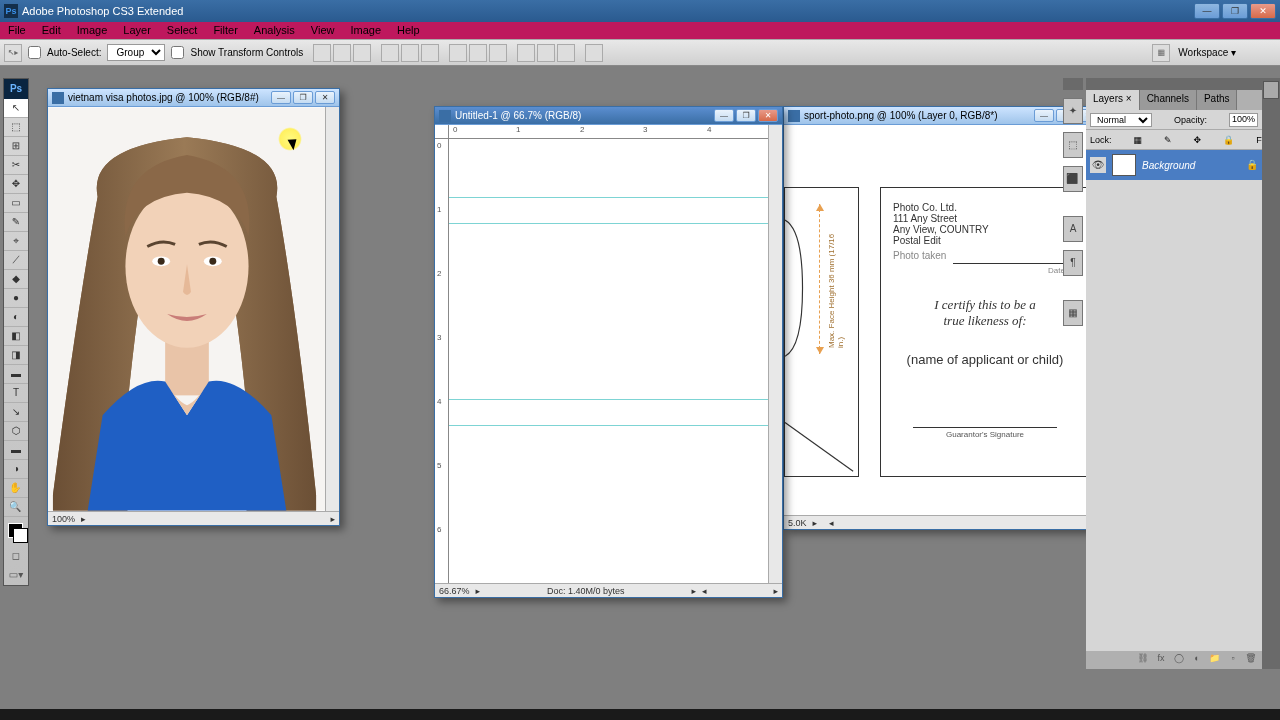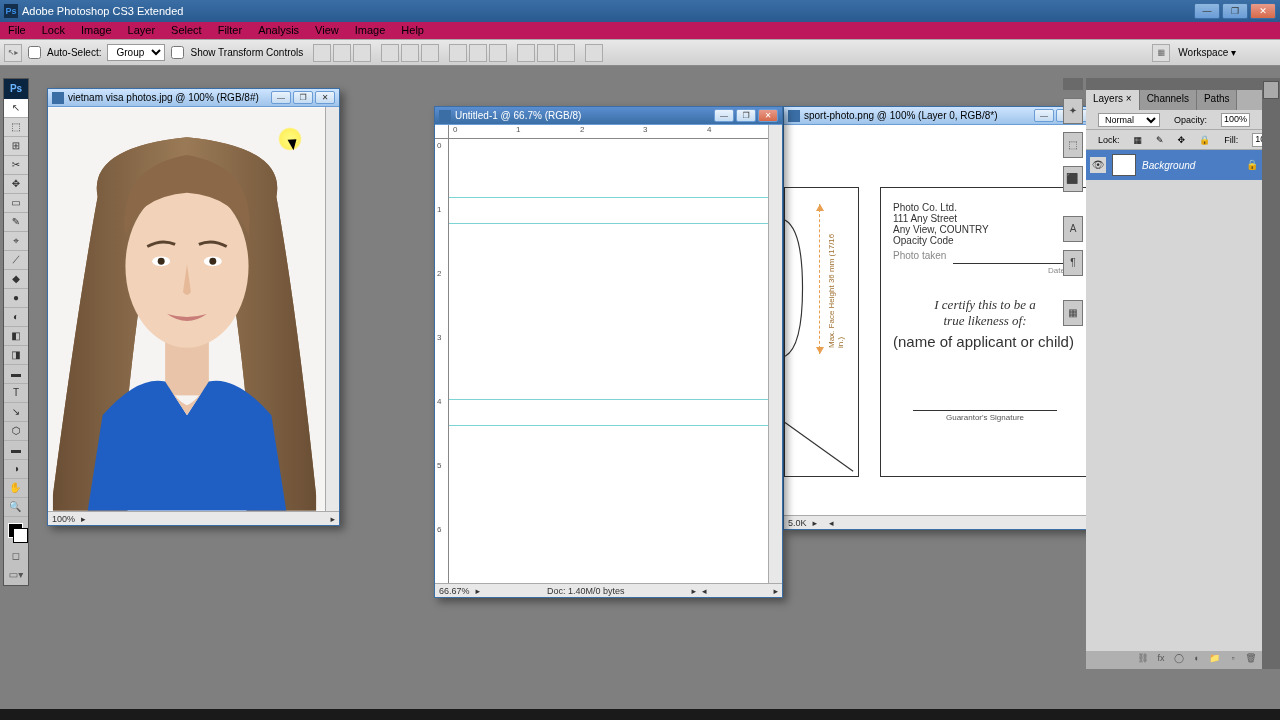--- a/index.html
+++ b/index.html
@@ -42,21 +42,21 @@
 .ruler-corner { position:absolute; top:0; left:0; width:14px; height:14px; background:#fff; border-right:1px solid #888; border-bottom:1px solid #888; }
 .canvas-area { position:absolute; top:14px; left:14px; right:0; bottom:0; background:#fff; }
 .guide-h { position:absolute; left:0; right:0; height:1px; background:#7dd4d4; }
 .photo-svg { width:100%; height:100%; display:block; }
 .dock { position:absolute; right:0; top:12px; width:18px; bottom:40px; background:#6a6a6a; }
 .dock .db { width:16px; height:18px; margin:3px auto; background:#aaa; border:1px solid #555; }
 .panels { position:absolute; right:18px; top:12px; width:176px; bottom:40px; display:flex; flex-direction:column; }
 .panels .tabs { height:20px; background:#b0b0b0; display:flex; font-size:10px; }
 .panels .tabs span { padding:3px 7px; background:#9a9a9a; border-right:1px solid #777; }
 .panels .tabs span.act { background:#d6d6d6; }
-.panels .row { height:20px; background:#d6d6d6; display:flex; align-items:center; font-size:9px; padding:0 12px; gap:14px; border-bottom:1px solid #aaa; }
+.panels .row { height:20px; background:#d6d6d6; display:flex; align-items:center; font-size:9px; padding:0 4px; gap:22px; border-bottom:1px solid #aaa; }
 .panels .row select,.panels .row .fld { font-size:9px; border:1px solid #999; background:#fff; padding:0 2px; height:14px; }
 .panels .layerlist { flex:1; background:#d6d6d6; }
 .panels .layer { height:30px; display:flex; align-items:center; background:#4a7dc3; color:#fff; font-size:10px; font-style:italic; gap:6px; padding:0 4px; }
 .panels .layer .eye { width:16px; height:16px; background:#d6d6d6; text-align:center; line-height:16px; color:#333; font-style:normal; }
 .panels .layer .thumb { width:24px; height:22px; background:#fff; border:1px solid #555; }
 .panels .layer .lock { margin-left:auto; width:12px; height:12px; font-style:normal; }
 .panels .pfoot { height:18px; background:#b0b0b0; display:flex; align-items:center; justify-content:flex-end; gap:4px; padding:0 4px; }
 .panels .pfoot span { width:14px; height:14px; font-size:9px; text-align:center; color:#555; }
 .midstrip { position:absolute; right:197px; top:12px; width:20px; display:flex; flex-direction:column; gap:8px; }
 .midstrip .ms { width:20px; height:26px; background:#cacaca; border:1px solid #777; font-size:10px; text-align:center; line-height:24px; color:#444; }
@@ -75,21 +75,21 @@
   <span class="logo">Ps</span>
   <span>Adobe Photoshop CS3 Extended</span>
   <span class="spacer"></span>
   <span class="win-btn">—</span>
   <span class="win-btn">❐</span>
   <span class="win-btn close-btn">✕</span>
 </div>
 
 <div class="menubar">
   <span>File</span>
-  <span>Lock</span>
+  <span>Edit</span>
   <span>Image</span>
   <span>Layer</span>
   <span>Select</span>
   <span>Filter</span>
   <span>Analysis</span>
   <span>View</span>
   <span>Image</span>
   <span>Help</span>
 </div>
 
@@ -179,27 +179,27 @@
         </svg>
         <div class="arrow-v" style="left:34px;top:16px;height:150px;"></div>
         <div class="vert-label" style="left:42px;top:40px;height:120px;">Max. Face Height
 36 mm (17/16 in.)</div>
       </div>
 
       <div style="position:absolute;left:96px;top:62px;width:210px;height:290px;border:1px solid #333;padding:14px 12px;font-size:10px;color:#333;">
         <div>Photo Co. Ltd.</div>
         <div>111 Any Street</div>
         <div>Any View, COUNTRY</div>
-        <div>Opacity Code</div>
+        <div>Postal Edit</div>
         <div style="color:#888;margin-top:4px;">Photo taken</div>
         <div style="border-bottom:1px solid #333;margin:2px 0 2px 60px;"></div>
         <div style="text-align:right;font-size:8px;color:#888;margin-right:12px;">Date</div>
         <div style="font-family:'Brush Script MT',cursive;font-size:13px;text-align:center;margin-top:22px;font-style:italic;">I certify this to be a</div>
         <div style="font-family:'Brush Script MT',cursive;font-size:13px;text-align:center;font-style:italic;">true likeness of:</div>
-        <div style="font-size:15px;margin-top:4px;">(name of applicant or child)</div>
+        <div style="text-align:center;font-size:13px;margin-top:23px;">(name of applicant or child)</div>
         <div style="border-bottom:1px solid #333;margin:60px 20px 2px;"></div>
         <div style="text-align:center;font-size:8px;color:#555;">Guarantor's Signature</div>
       </div>
     </div>
     <div class="vscroll"></div>
     <div class="dstat">
       <span>5.0K</span>
       <span>▸</span>
       <span style="margin-left:6px;">◂</span>
       <span style="margin-left:auto;">▸</span>

